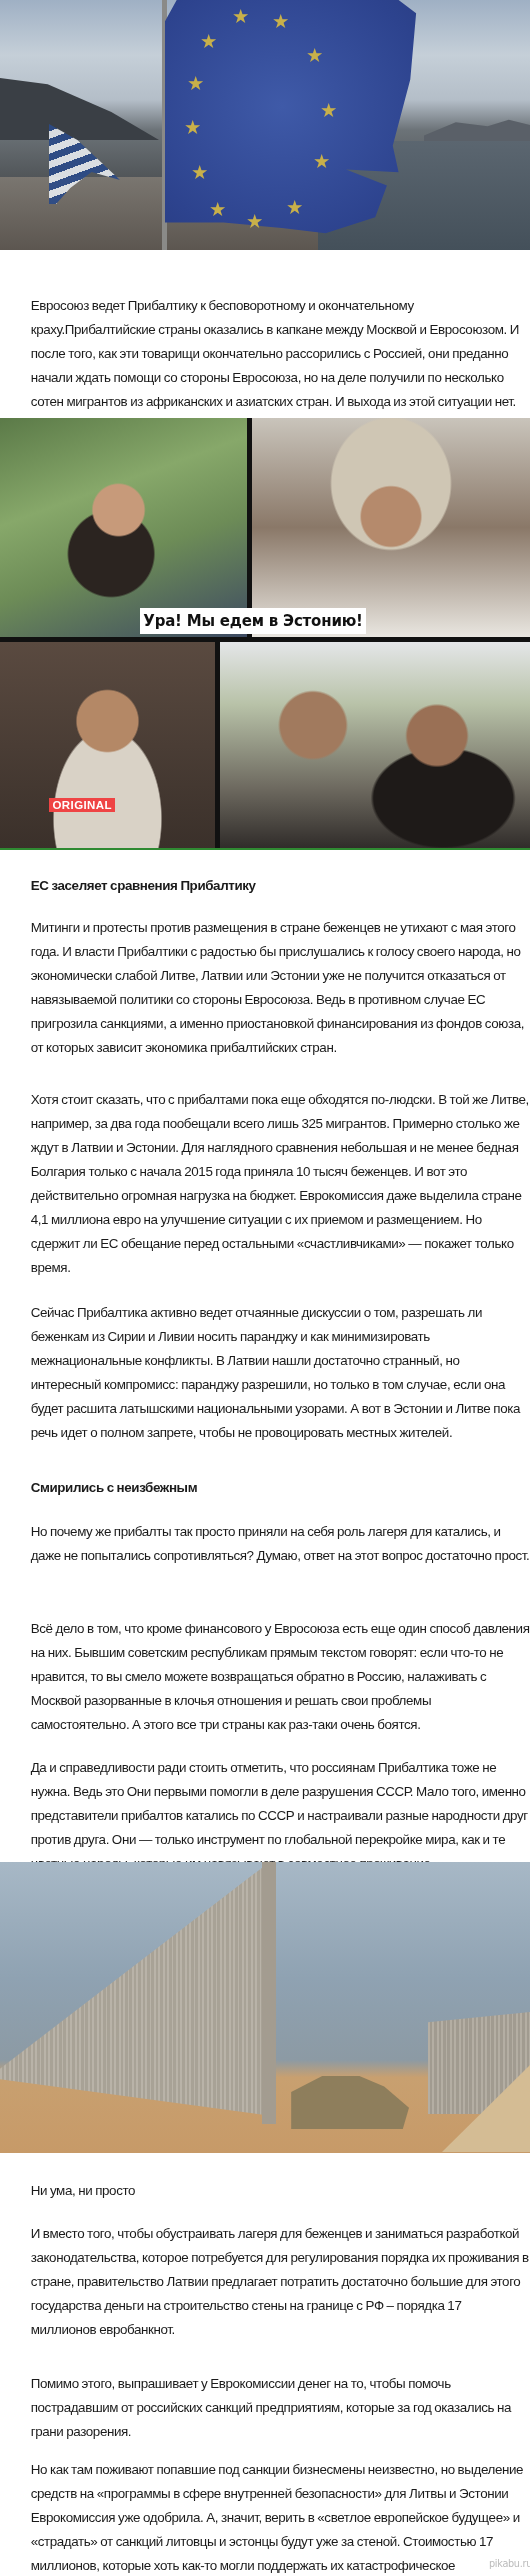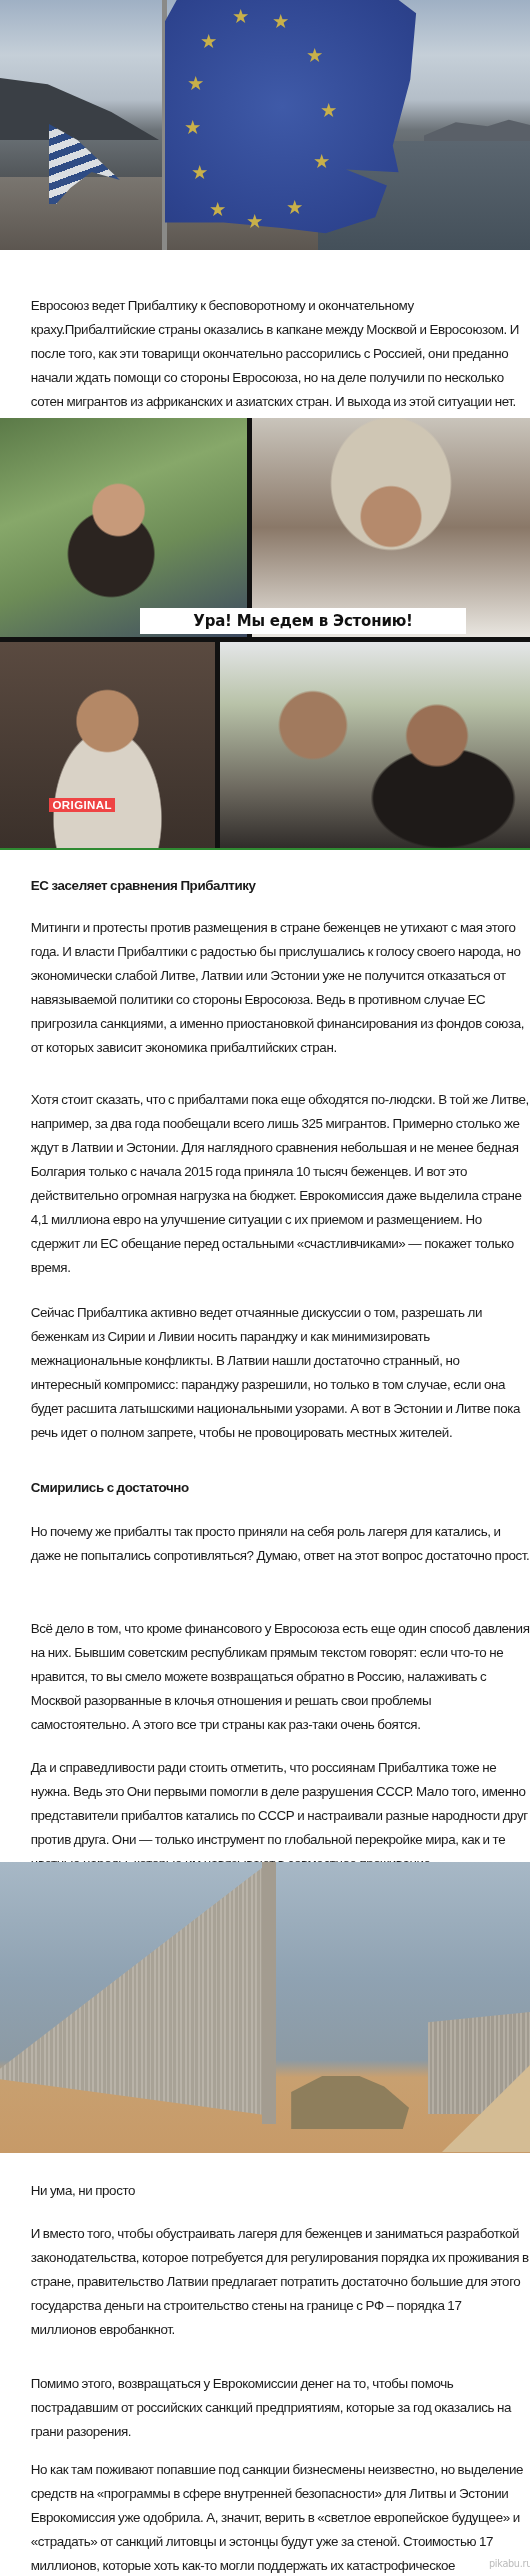--- a/index.html
+++ b/index.html
@@ -43,21 +43,21 @@
                radial-gradient(ellipse at 50% 85%,#d9d2c6 0 35%,transparent 36%),
                linear-gradient(180deg,#5a4a40 0%,#3a302a 100%); }
   #collage .c4 { left:220px; top:224px; width:310px; height:208px;
     background:radial-gradient(circle at 70% 45%,#9a7055 0 12%,transparent 13%),
                radial-gradient(circle at 30% 40%,#a17a5e 0 13%,transparent 14%),
                radial-gradient(ellipse at 72% 75%,#1e1a18 0 22%,transparent 23%),
                linear-gradient(180deg,#e4e6e8 0%,#b8c2a8 30%,#6e6a60 70%,#2e2a28 100%); }
   #collage .orig-badge { position:absolute; left:49px; top:380px; background:#ef4444; color:#fff;
     font-size:11.5px; font-weight:bold; padding:0.9px 3.5px; letter-spacing:0.4px; }
   #collage .green-line { position:absolute; left:0; bottom:0; width:530px; height:1.8px; background:#2f8a32; }
-  #collage .caption { position:absolute; left:140px; top:190px; width:326px; height:26px;
+  #collage .caption { position:absolute; left:140px; top:190px; width:226px; height:26px;
     background:#ffffff; color:#111; font-family:"DejaVu Sans", sans-serif; font-weight:bold;
     font-size:15px; line-height:26px; text-align:center; letter-spacing:-0.2px; }
 
   
   #wall-img { top:1862px; height:291px;
     background:linear-gradient(180deg,#a7b8c6 0%,#8fa2b2 40%,#8c9aa4 68%,#c8a070 74%,#c79a68 100%); }
   #wall-img .wall { position:absolute; left:0; top:0; width:275px; height:265px;
     background:repeating-linear-gradient(90deg,#b9b3a8 0 1.8px,#a8a296 1.8px 4.4px);
     clip-path:polygon(98% 0,100% 0,100% 96%,0 82%,0 78%); }
   #wall-img .pillar { position:absolute; left:262px; top:0; width:14px; height:262px; background:#a39c90; }
@@ -111,32 +111,32 @@
   <span class="orig-badge">ORIGINAL</span>
   <div class="caption">Ура! Мы едем в Эстонию!</div>
   <div class="green-line"></div>
 </div>
 
 <p class="txt h" style="top:861px">ЕС заселяет сравнения Прибалтику</p>
 <p class="txt" style="top:903px">Митинги и протесты против размещения в стране беженцев не утихают с мая этого года. И власти Прибалтики с радостью бы прислушались к голосу своего народа, но экономически слабой Литве, Латвии или Эстонии уже не получится отказаться от навязываемой политики со стороны Евросоюза. Ведь в противном случае ЕС пригрозила санкциями, а именно приостановкой финансирования из фондов союза, от которых зависит экономика прибалтийских стран.</p>
 <p class="txt" style="top:1075px">Хотя стоит сказать, что с прибалтами пока еще обходятся по-людски. В той же Литве, например, за два года пообещали всего лишь 325 мигрантов. Примерно столько же ждут в Латвии и Эстонии. Для наглядного сравнения небольшая и не менее бедная Болгария только с начала 2015 года приняла 10 тысяч беженцев. И вот это действительно огромная нагрузка на бюджет. Еврокомиссия даже выделила стране 4,1 миллиона евро на улучшение ситуации с их приемом и размещением. Но сдержит ли ЕС обещание перед остальными «счастливчиками» — покажет только время.</p>
 <p class="txt" style="top:1288px">Сейчас Прибалтика активно ведет отчаянные дискуссии о том, разрешать ли беженкам из Сирии и Ливии носить паранджу и как минимизировать межнациональные конфликты. В Латвии нашли достаточно странный, но интересный компромисс: паранджу разрешили, но только в том случае, если она будет расшита латышскими национальными узорами. А вот в Эстонии и Литве пока речь идет о полном запрете, чтобы не провоцировать местных жителей.</p>
 
-<p class="txt h" style="top:1463px">Смирились с достаточно</p>
+<p class="txt h" style="top:1463px">Смирились с неизбежным</p>
 <p class="txt" style="top:1507px">Но почему же прибалты так просто приняли на себя роль лагеря для катались, и даже не попытались сопротивляться? Думаю, ответ на этот вопрос достаточно прост.</p>
 <p class="txt" style="top:1604px">Всё дело в том, что кроме финансового у Евросоюза есть еще один способ давления на них. Бывшим советским республикам прямым текстом говорят: если что-то не нравится, то вы смело можете возвращаться обратно в Россию, налаживать с Москвой разорванные в клочья отношения и решать свои проблемы самостоятельно. А этого все три страны как раз-таки очень боятся.</p>
 <p class="txt" style="top:1743px">Да и справедливости ради стоить отметить, что россиянам Прибалтика тоже не нужна. Ведь это Они первыми помогли в деле разрушения СССР. Мало того, именно представители прибалтов катались по СССР и настраивали разные народности друг против друга. Они — только инструмент по глобальной перекройке мира, как и те цветные народы, которые им навязывают в совместное проживание.</p>
 
 <div id="wall-img" class="img">
   <div class="wall"></div>
   <div class="pillar"></div>
   <div class="wall2"></div>
   <div class="apc"></div>
   <div class="gravel"></div>
 </div>
 
 <p class="txt" style="top:2166px">Ни ума, ни просто</p>
 <p class="txt" style="top:2209px">И вместо того, чтобы обустраивать лагеря для беженцев и заниматься разработкой законодательства, которое потребуется для регулирования порядка их проживания в стране, правительство Латвии предлагает потратить достаточно большие для этого государства деньги на строительство стены на границе с РФ – порядка 17 миллионов евробанкнот.</p>
-<p class="txt" style="top:2359px">Помимо этого, возвращаться у Еврокомиссии денег на то, чтобы помочь пострадавшим от российских санкций предприятиям, которые за год оказались на грани разорения.</p>
+<p class="txt" style="top:2359px">Помимо этого, выпрашивает у Еврокомиссии денег на то, чтобы помочь пострадавшим от российских санкций предприятиям, которые за год оказались на грани разорения.</p>
 <p class="txt" style="top:2445px">Но как там поживают попавшие под санкции бизнесмены неизвестно, но выделение средств на «программы в сфере внутренней безопасности» для Литвы и Эстонии Еврокомиссия уже одобрила. А, значит, верить в «светлое европейское будущее» и «страдать» от санкций литовцы и эстонцы будут уже за стеной. Стоимостью 17 миллионов, которые хоть как-то могли поддержать их катастрофическое экономическое положение.</p>
 
 <span class="watermark">pikabu.ru</span>
 
 
 </body></html>

